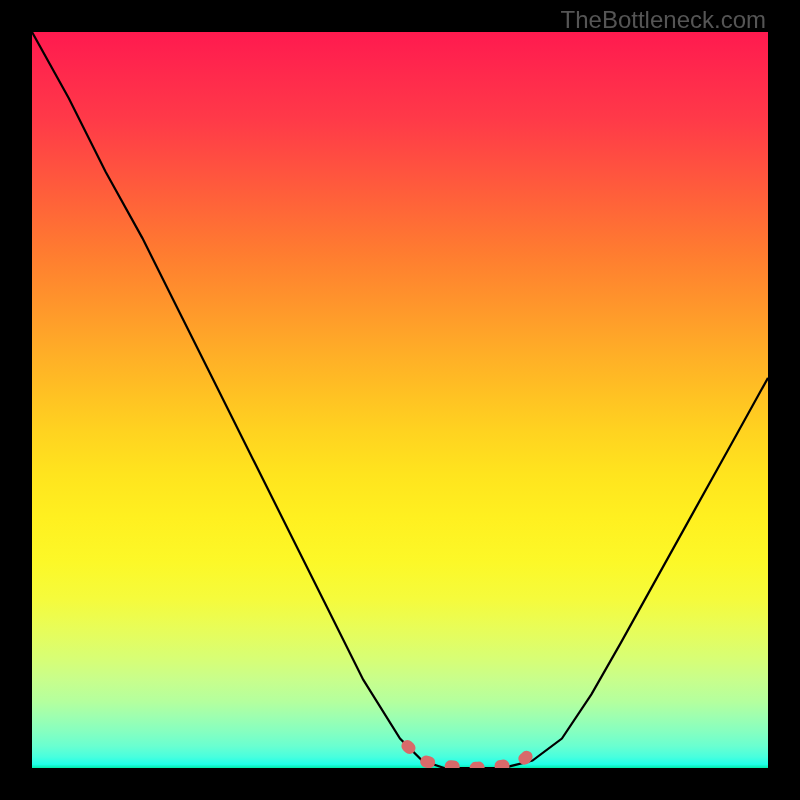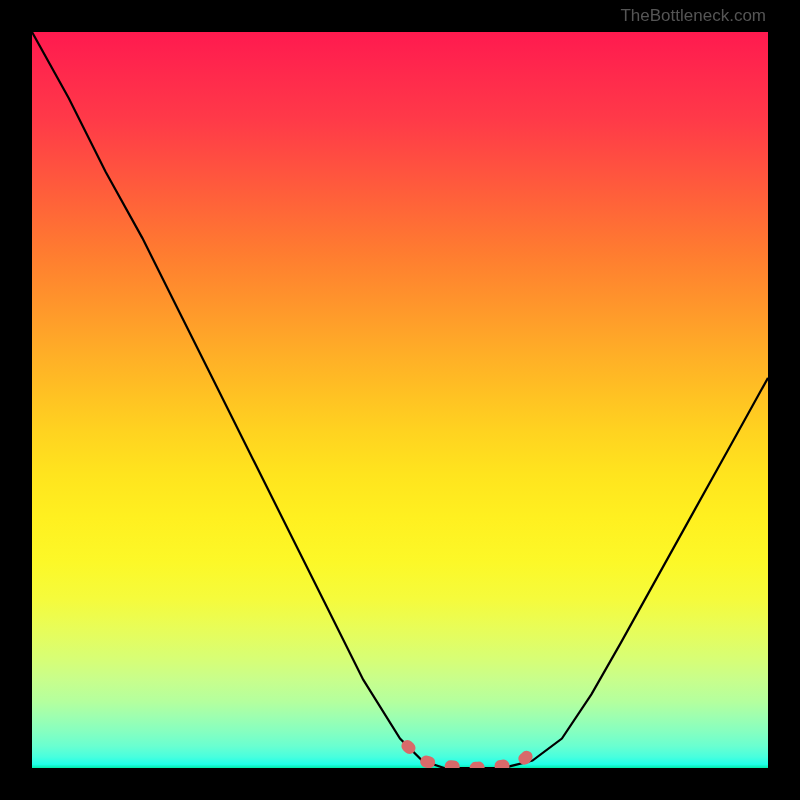--- a/index.html
+++ b/index.html
@@ -54,21 +54,21 @@
     left: 0;
     top: 0;
     width: 100%;
     height: 100%;
   }
   .attribution {
     position: absolute;
     top: 6px;
     right: 34px;
     color: #555;
-    font-size: 17px;
+    font-size: 24px;
     font-weight: 500;
   }
 </style>
 </head>
 <body>
 
 <div class="chart-container">
   <div class="plot-area">
     <svg class="curve-svg" viewBox="0 0 736 736" preserveAspectRatio="none">
       <path id="curve-path" fill="none" stroke="#000" stroke-width="2.2" d="M0.0 0.0 L36.8 66.2 L73.6 139.8 L110.4 206.1 L147.2 279.7 L184.0 353.3 L220.8 426.9 L257.6 500.5 L294.4 574.1 L331.2 647.7 L368.0 706.6 L390.1 728.6 L412.2 736.0 L441.6 736.0 L471.0 736.0 L500.5 728.6 L529.9 706.6 L559.4 662.4 L588.8 610.9 L625.6 544.6 L662.4 478.4 L699.2 412.2 L736.0 345.9"></path>

